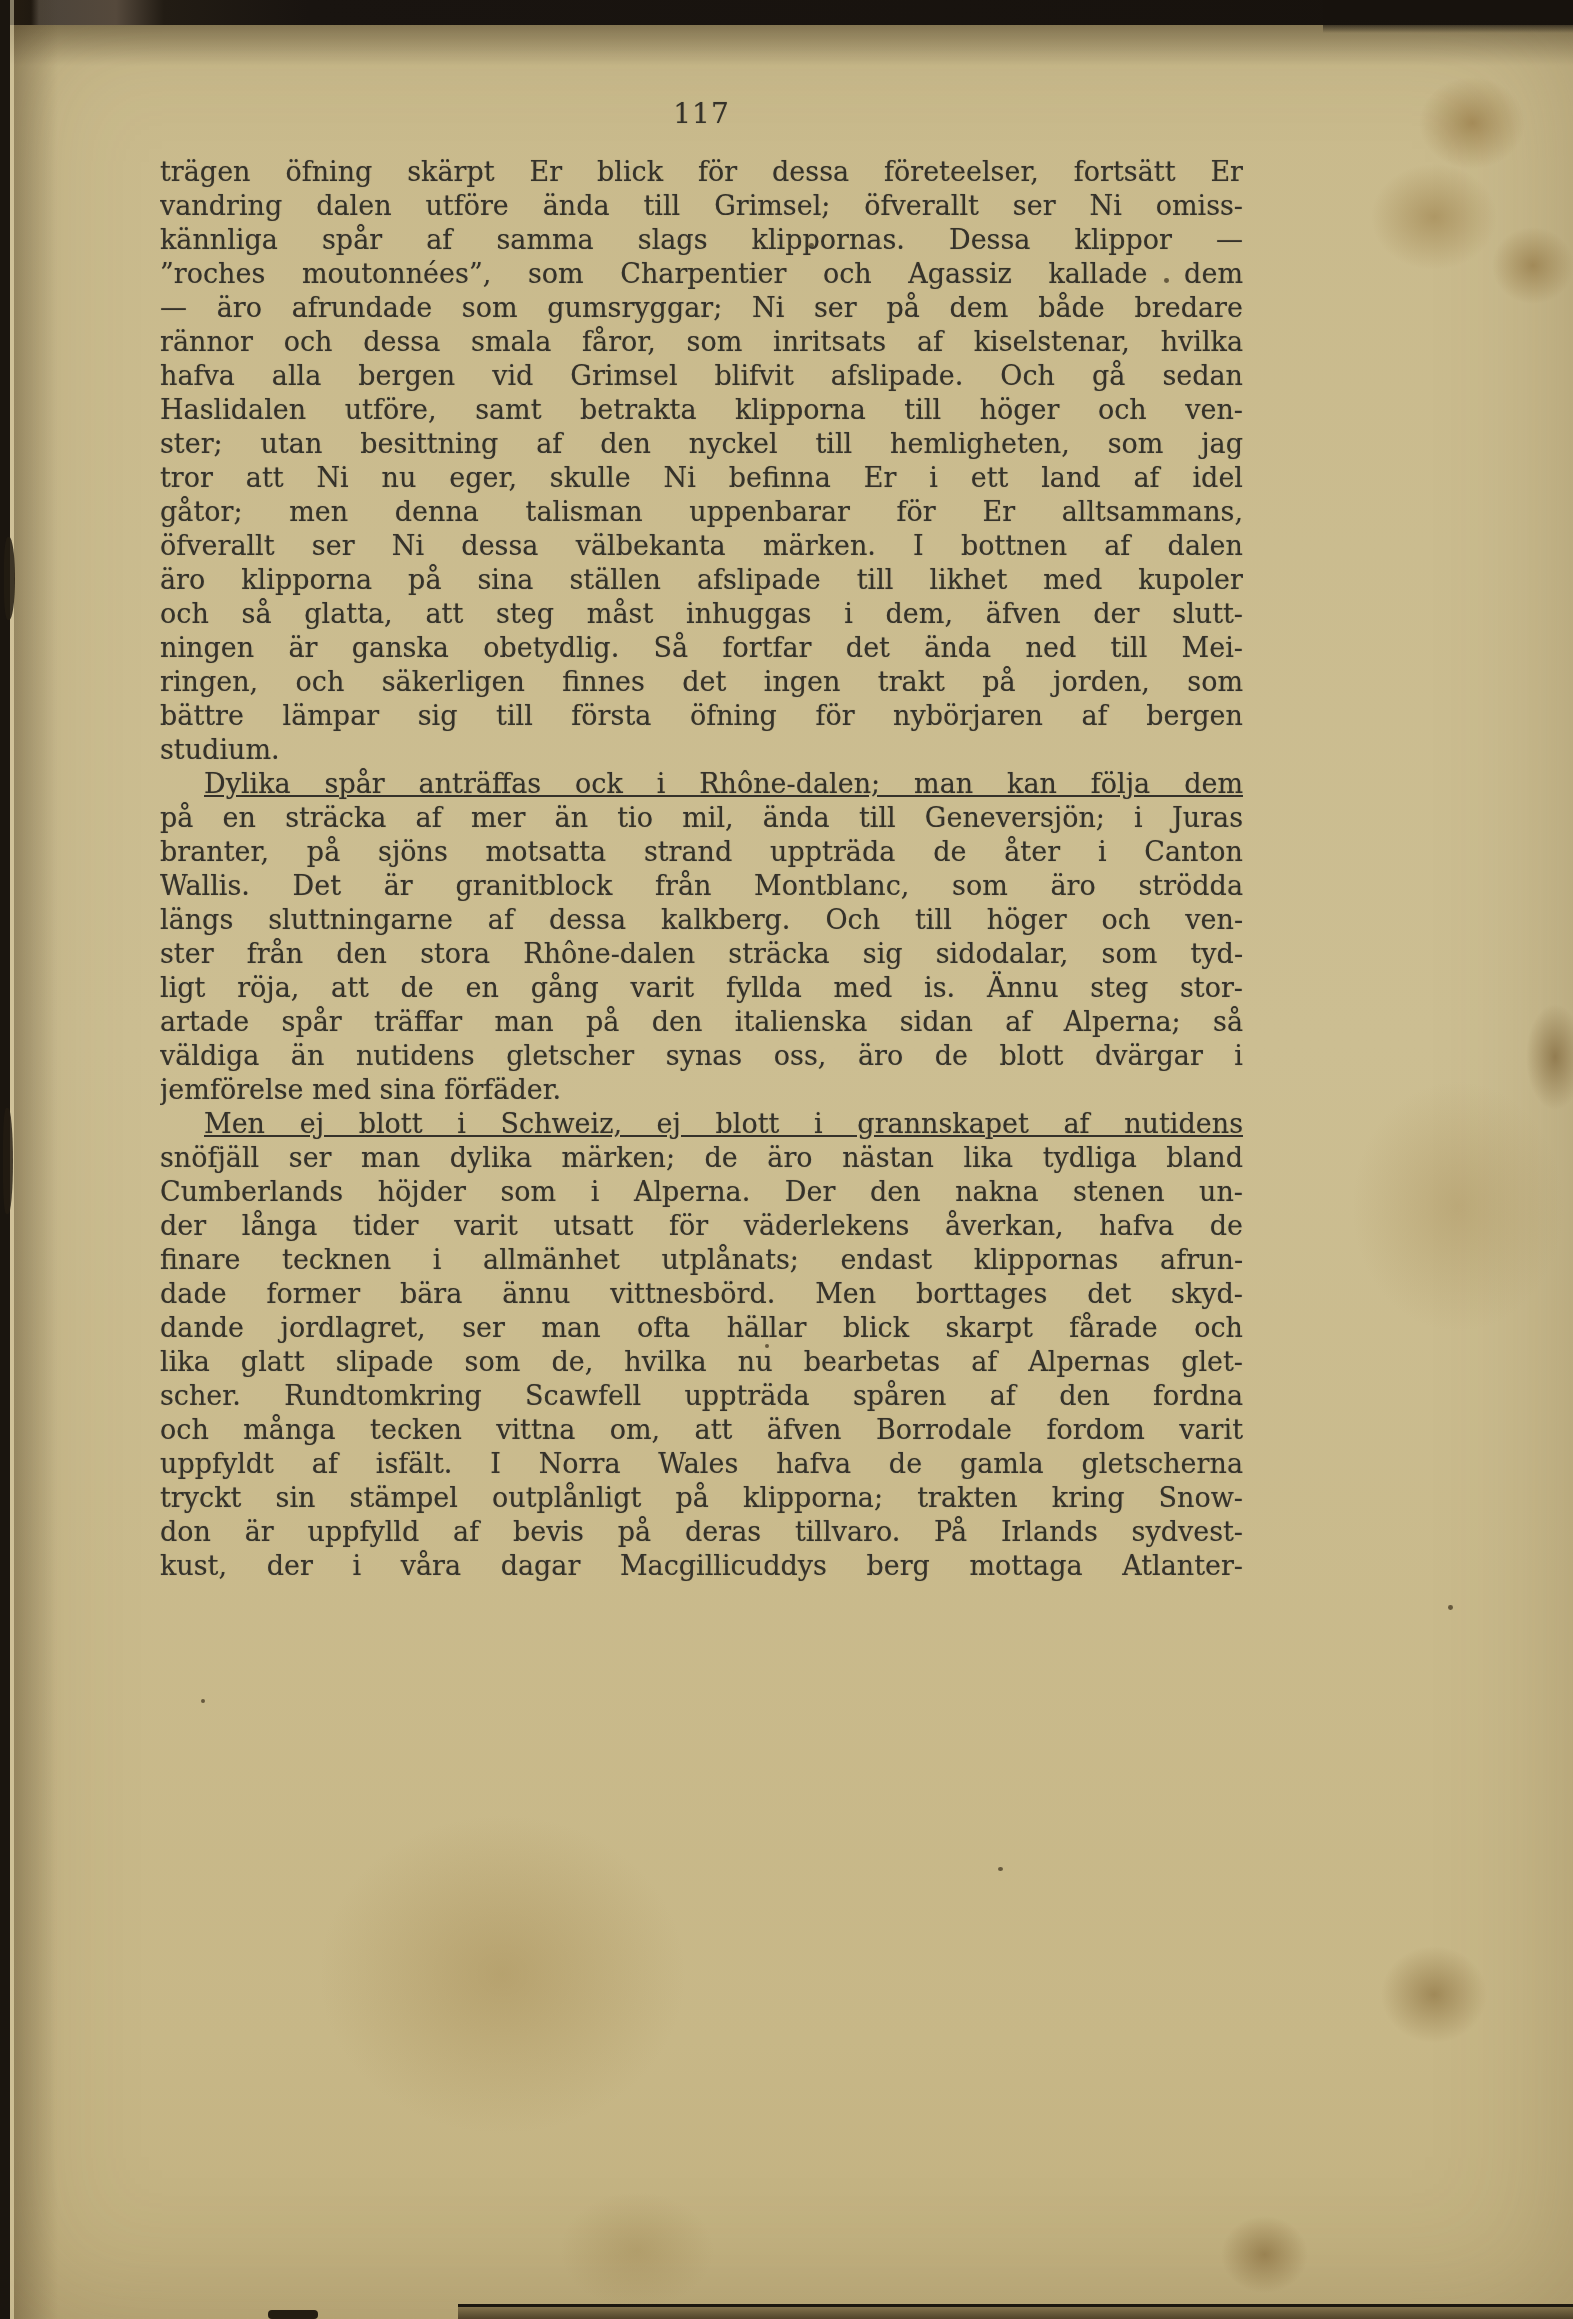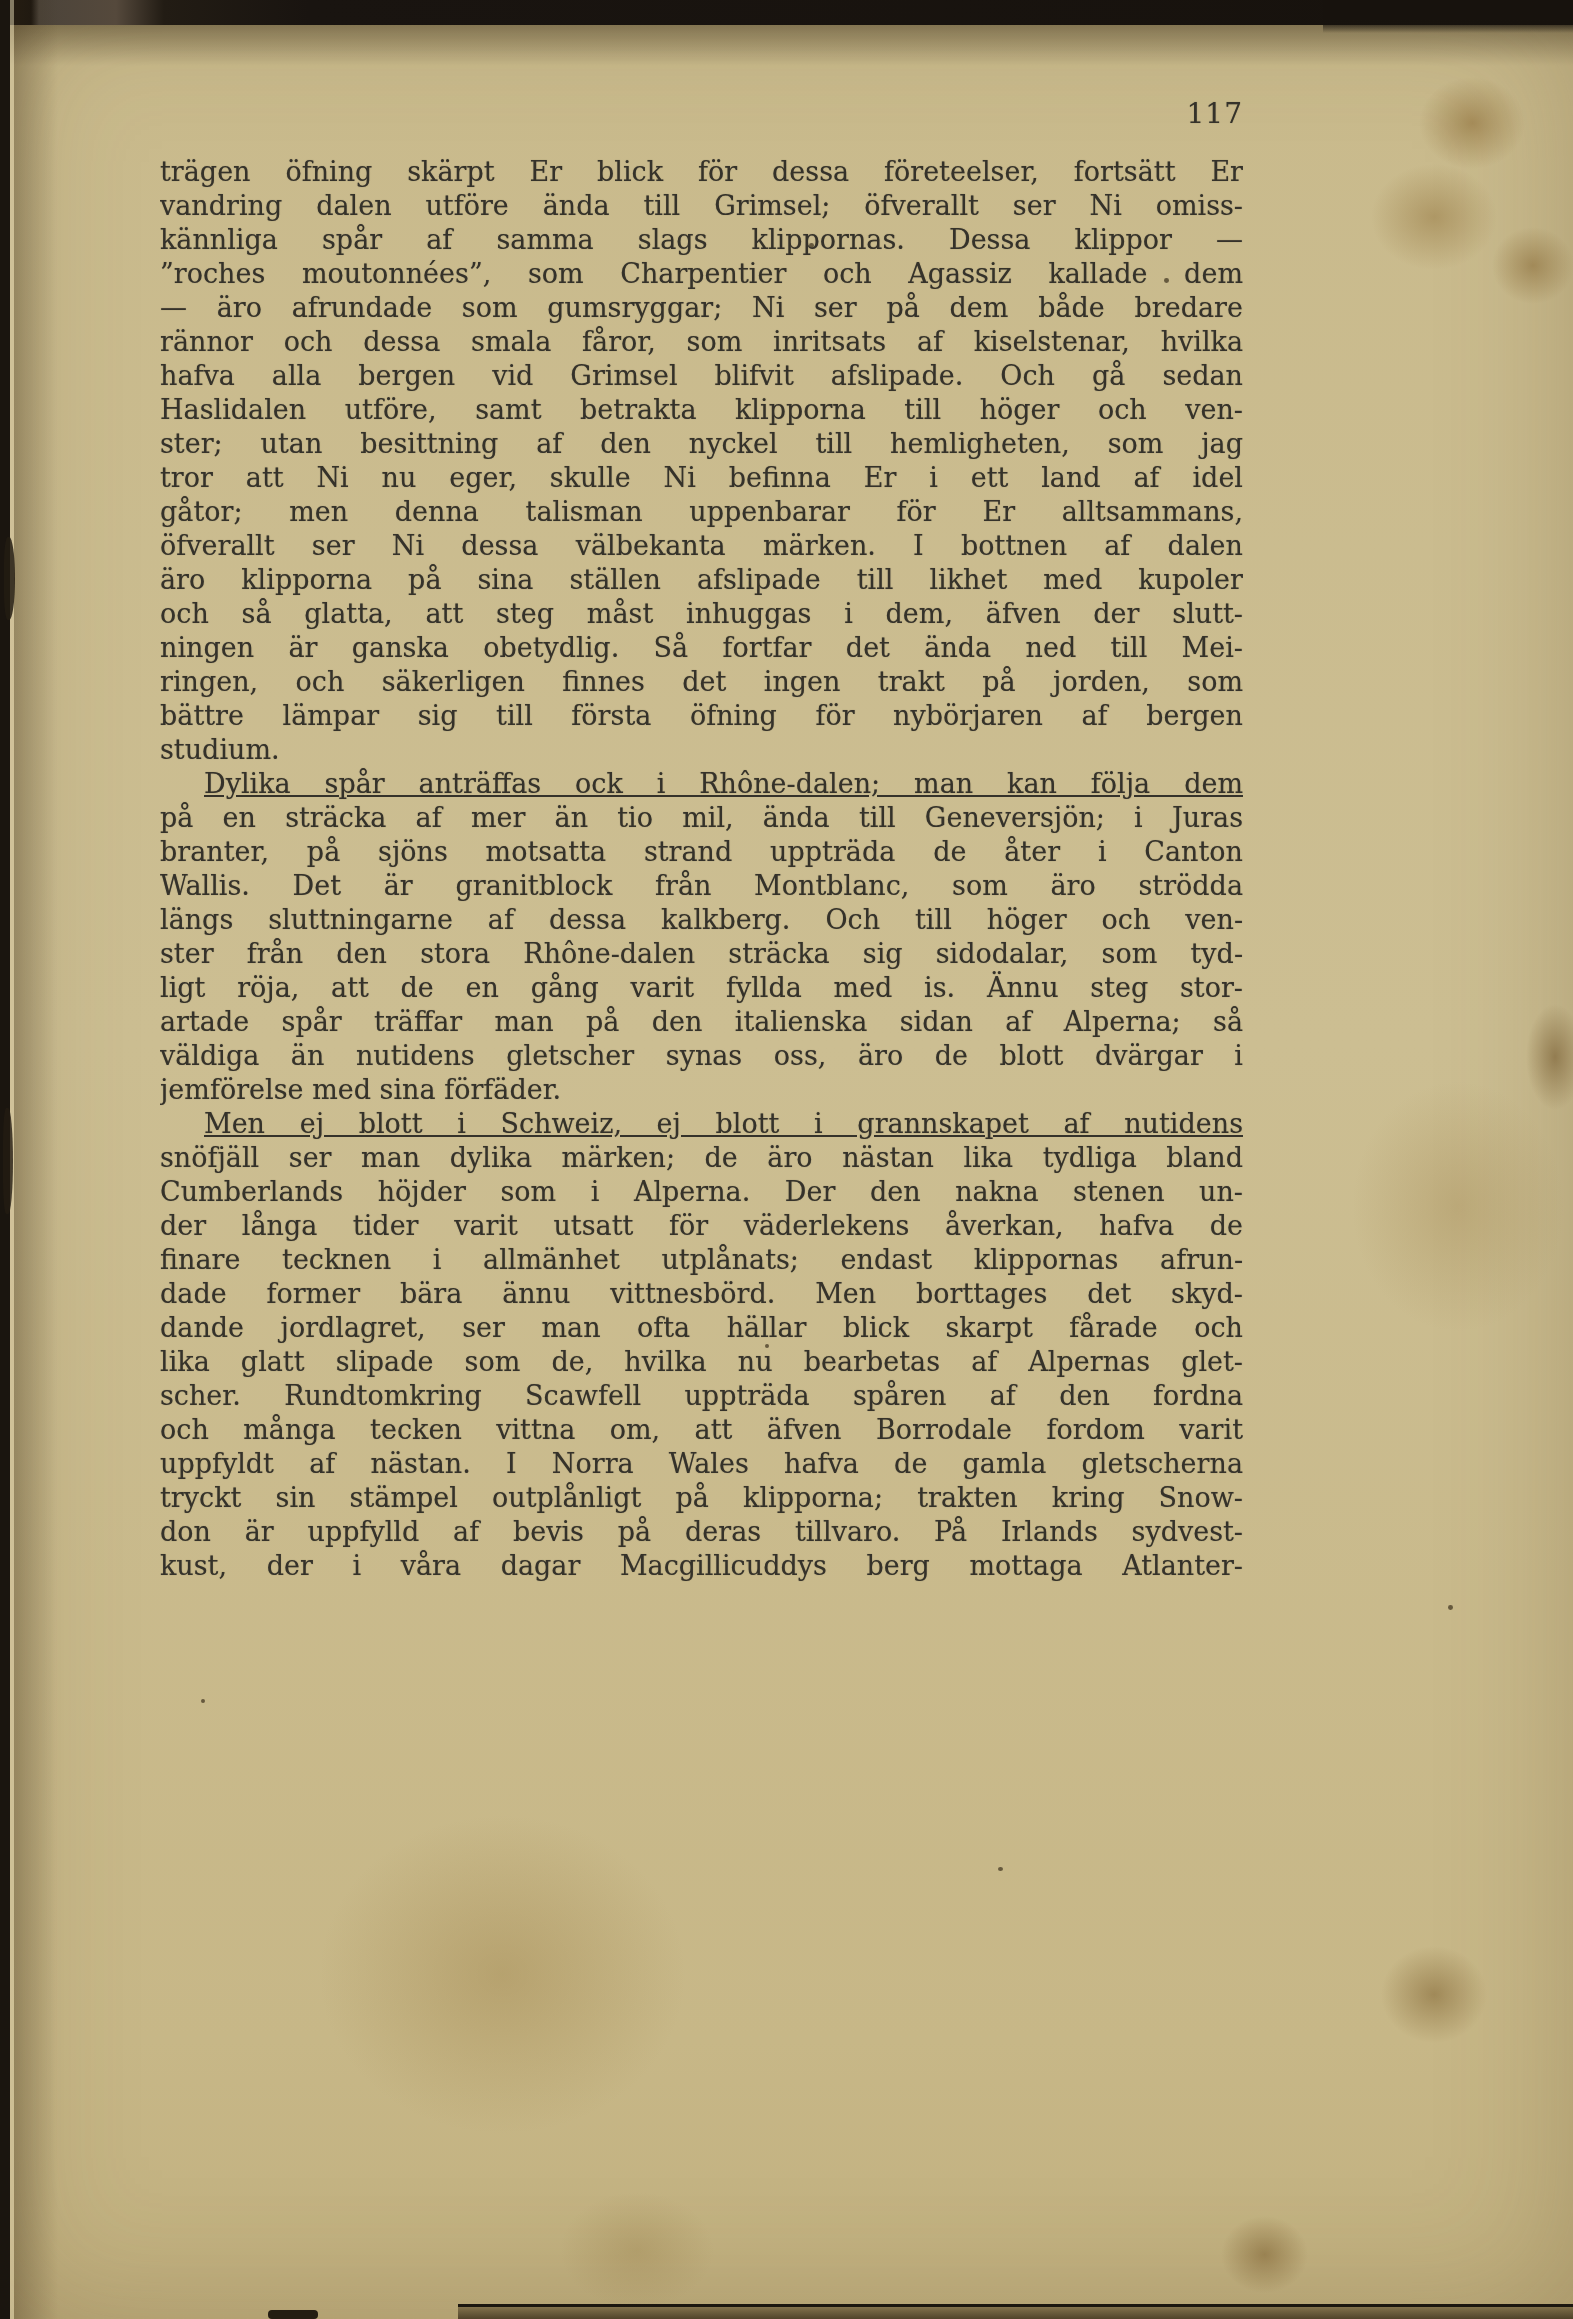--- a/index.html
+++ b/index.html
@@ -112,21 +112,21 @@
     left: 160px;
     top: 97px;
     width: 1083px;
     color: #35322a;
     font-size: 27px;
     line-height: 34px;
     text-shadow: 0 0 1px rgba(53, 50, 42, 0.45);
   }
   .page-number {
     height: 34px;
-    text-align: right;
+    text-align: center;
     font-size: 28px;
     letter-spacing: 1px;
   }
   .paragraphs {
     margin-top: 24px;
   }
   .paragraph { margin: 0; }
   .line {
     text-align: justify;
     text-align-last: justify;
@@ -214,21 +214,21 @@
           <div class="line first-indent">Men ej blott i Schweiz, ej blott i grannskapet af nutidens</div>
           <div class="line">snöfjäll ser man dylika märken; de äro nästan lika tydliga bland</div>
           <div class="line">Cumberlands höjder som i Alperna. Der den nakna stenen un-</div>
           <div class="line">der långa tider varit utsatt för väderlekens åverkan, hafva de</div>
           <div class="line">finare tecknen i allmänhet utplånats; endast klippornas afrun-</div>
           <div class="line">dade former bära ännu vittnesbörd. Men borttages det skyd-</div>
           <div class="line">dande jordlagret, ser man ofta hällar blick skarpt fårade och</div>
           <div class="line">lika glatt slipade som de, hvilka nu bearbetas af Alpernas glet-</div>
           <div class="line">scher. Rundtomkring Scawfell uppträda spåren af den fordna</div>
           <div class="line">och många tecken vittna om, att äfven Borrodale fordom varit</div>
-          <div class="line">uppfyldt af nästan. I Norra Wales hafva de gamla gletscherna</div>
+          <div class="line">uppfyldt af isfält. I Norra Wales hafva de gamla gletscherna</div>
           <div class="line">tryckt sin stämpel outplånligt på klipporna; trakten kring Snow-</div>
           <div class="line">don är uppfylld af bevis på deras tillvaro. På Irlands sydvest-</div>
           <div class="line">kust, der i våra dagar Macgillicuddys berg mottaga Atlanter-</div>
         </div>
       </div>
   </div>
 
 </div>
 
 

